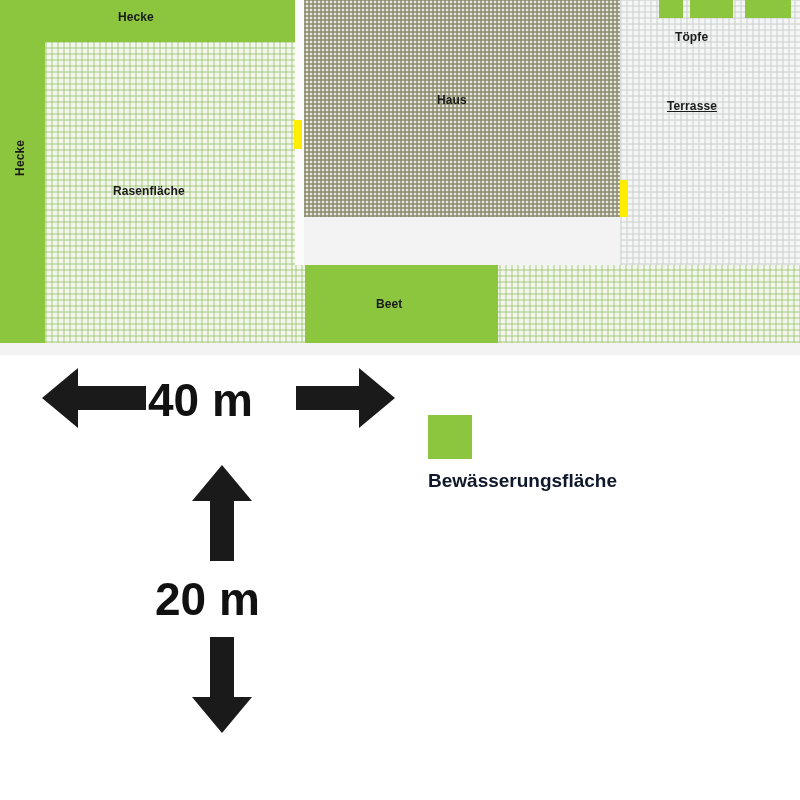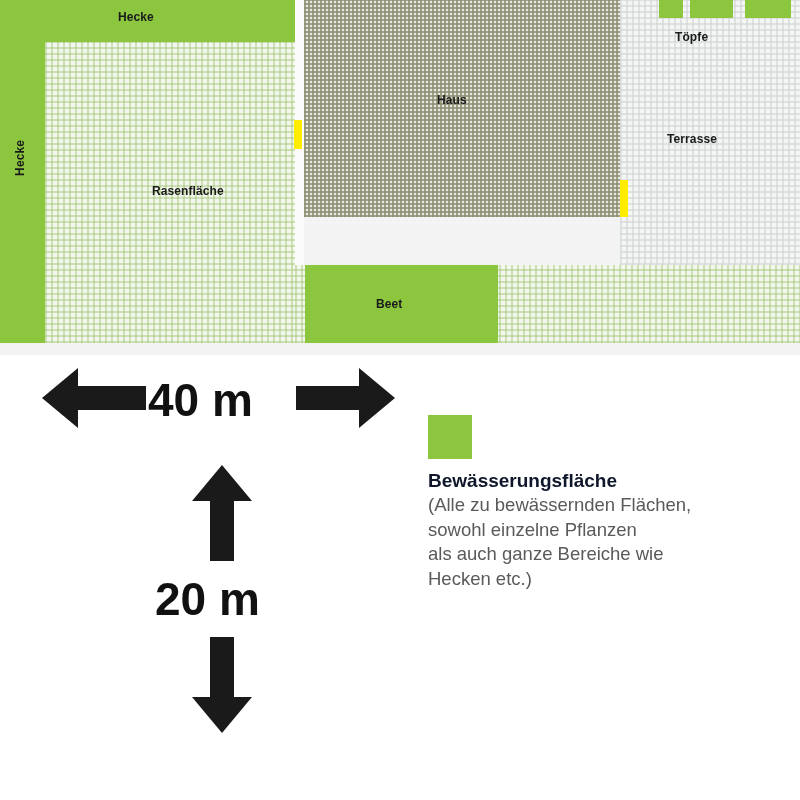--- a/index.html
+++ b/index.html
@@ -169,25 +169,25 @@
 
   <div class="region solid-green" style="left:305px; top:265px; width:193px; height:78px;"></div>
 
   <div class="region solid-yellow" style="left:294px; top:120px; width:8px; height:29px;"></div>
   <div class="region solid-yellow" style="left:620px; top:180px; width:8px; height:37px;"></div>
 
   <div class="region-label" style="left:118px; top:10px;">Hecke</div>
 
   <div class="region-label vertical" style="left:13px; top:140px;">Hecke</div>
 
-  <div class="region-label" style="left:113px; top:184px;padding-left:39px;">Rasenfläche</div>
+  <div class="region-label" style="left:113px; top:184px;">Rasenfläche</div>
 
   <div class="region-label" style="left:437px; top:93px;">Haus</div>
 
-  <div class="region-label" style="left:667px; top:132px;">Terrasse</div>
+  <div class="region-label" style="left:667px; top:99px;text-decoration:underline;">Terrasse</div>
 
   <div class="region-label" style="left:675px; top:30px;">Töpfe</div>
 
   <div class="region-label" style="left:376px; top:297px;">Beet</div>
 </div>
 
 <div>
 
   <div class="head-left" style="left:42px; top:368px;"></div>
   <div class="bar-h" style="left:76px; top:386px; width:70px;"></div>
@@ -200,16 +200,15 @@
   <div id="dim-v-text" class="dim-text">20 m</div>
   <div class="bar-v" style="left:210px; top:637px; height:62px;"></div>
   <div class="head-down" style="left:192px; top:697px;"></div>
 </div>
 
 <div id="legend">
 
   <div>
     <div class="legend-swatch" style="background:#8cc63f;"></div>
     <div class="legend-title">Bewässerungsfläche</div>
-    <div class="legend-desc">(Alle zu bewässernden Flächen,<br>sowohl einzelne Pflanzen<br>als auch ganze Bereiche wie<br>Hecken etc.)</div>
   </div>
 
 </div>
 
 </body></html>

